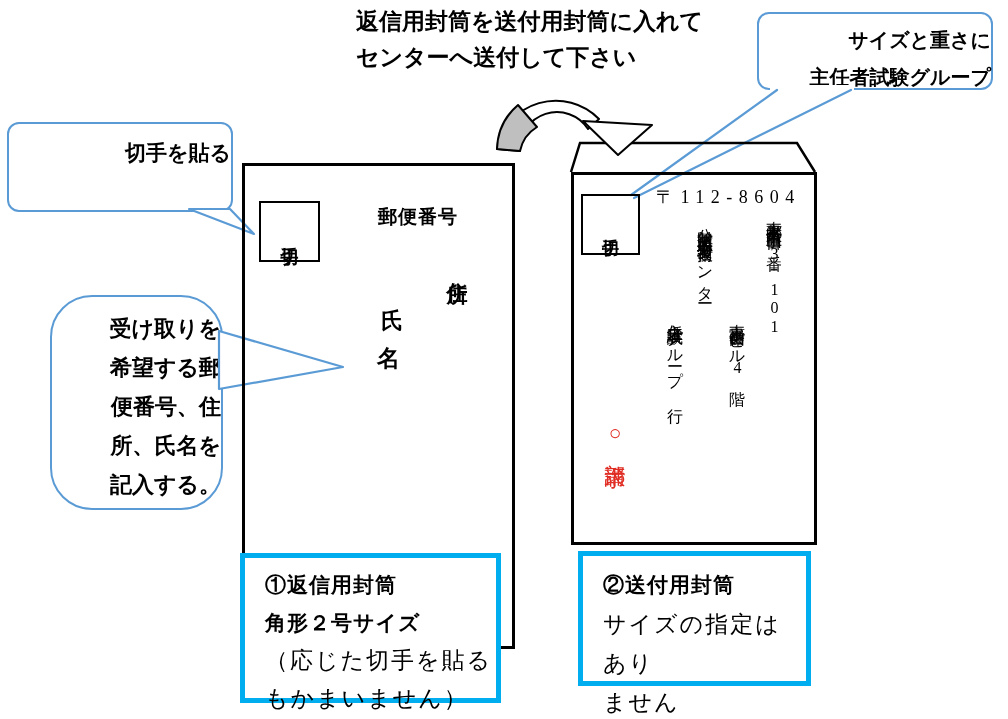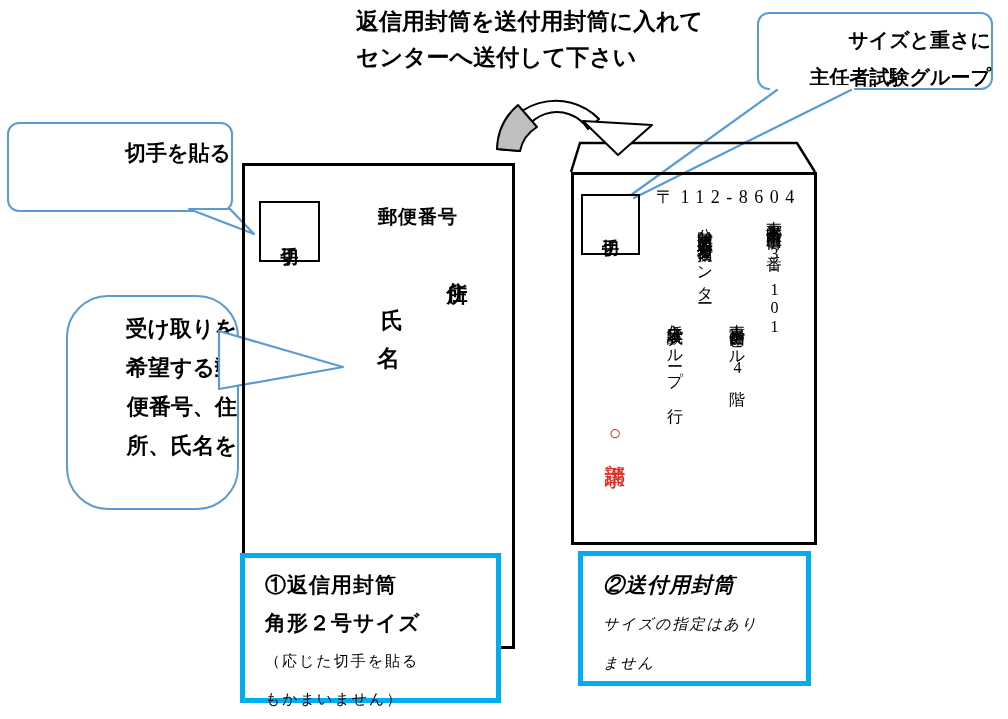--- a/index.html
+++ b/index.html
@@ -15,21 +15,21 @@
 
   
   .top-note{left:356px;top:4px;font-size:23px;font-weight:bold;line-height:36px;z-index:3;}
 
   
   .callout{background:#fff;border:2.5px solid #5B9BD5;z-index:1;font-weight:bold;text-align:right;}
   #callout-postage-reply{left:7px;top:122px;width:226px;height:90px;border-radius:12px;
     font-size:21px;line-height:38px;padding:10px 0 0 22px;}
   #callout-postage-send{left:757px;top:12px;width:236px;height:78px;border-radius:12px;
     font-size:20px;line-height:37px;padding:8px 0 0 28px;}
-  #callout-recipient{left:66px;top:295px;width:173px;height:215px;border-radius:42px;
+  #callout-recipient{left:50px;top:295px;width:173px;height:215px;border-radius:42px;
     font-size:22px;line-height:39px;padding:12px 0 0 26px;}
 
   
   .envelope{border:3px solid #000;background:transparent;z-index:3;}
   #reply-envelope{left:236px;top:163px;width:273px;height:486px;margin-left:6px;}
   #send-envelope{left:571px;top:172px;width:246px;height:373px;}
   .stamp-box{position:absolute;border:2px solid #000;display:flex;align-items:center;justify-content:center;}
   .vtext{writing-mode:vertical-rl;text-orientation:upright;}
   #reply-stamp{left:14px;top:35px;width:61px;height:61px;font-size:18px;font-weight:bold;}
   #send-stamp{left:7px;top:19px;width:59px;height:61px;font-size:17px;font-weight:bold;}
@@ -45,38 +45,39 @@
   #send-addr1{left:190px;top:33px;}
   #send-addr2{left:153px;top:136px;}
   #send-org{left:121px;top:41px;}
   #send-dept{left:91px;top:136px;}
   #send-request{left:27px;top:246px;font-size:21px;letter-spacing:2px;color:#E02D24;
     writing-mode:vertical-rl;text-orientation:upright;}
 
   
   .caption-box{border:5px solid #00AEEF;background:#fff;z-index:3;}
   #caption-reply{left:240px;top:553px;width:261px;height:150px;padding:8px 0 0 20px;line-height:38px;}
-  #caption-send{left:578px;top:551px;width:233px;height:135px;padding:10px 0 0 20px;line-height:39px;font-style:italic;}
+  #caption-send{left:578px;top:551px;width:233px;height:135px;padding:10px 0 0 20px;line-height:39px;}
   .cap-strong{font-size:21px;font-weight:bold;letter-spacing:1px;}
-  .cap-normal{font-size:15px;font-weight:normal;letter-spacing:2px;}
+  .cap-normal{font-size:23px;font-weight:normal;letter-spacing:2px;}
 </style>
 </head>
 <body>
 
 <div id="stage">
 
   <div class="callout abs" id="callout-postage-reply">
     <div>切手を貼る</div>
   </div>
 
   <div class="callout abs" id="callout-recipient">
     <div>受け取りを</div>
     <div>希望する郵</div>
     <div>便番号、住</div>
     <div>所、氏名を</div>
+    <div>記入する。</div>
   </div>
 
   <div class="callout abs" id="callout-postage-send">
     <div>サイズと重さに</div>
     <div>主任者試験グループ</div>
   </div>
 
   <svg id="svg-low" class="overlay" width="1008" height="719">
     <polygon points="189,209 230,209 254,234" fill="#ffffff" stroke="#5B9BD5" stroke-width="2.2" stroke-linejoin="round"></polygon>
     <polygon points="219,331 219,389 343,367" fill="#ffffff" stroke="#5B9BD5" stroke-width="2.2" stroke-linejoin="round"></polygon>

